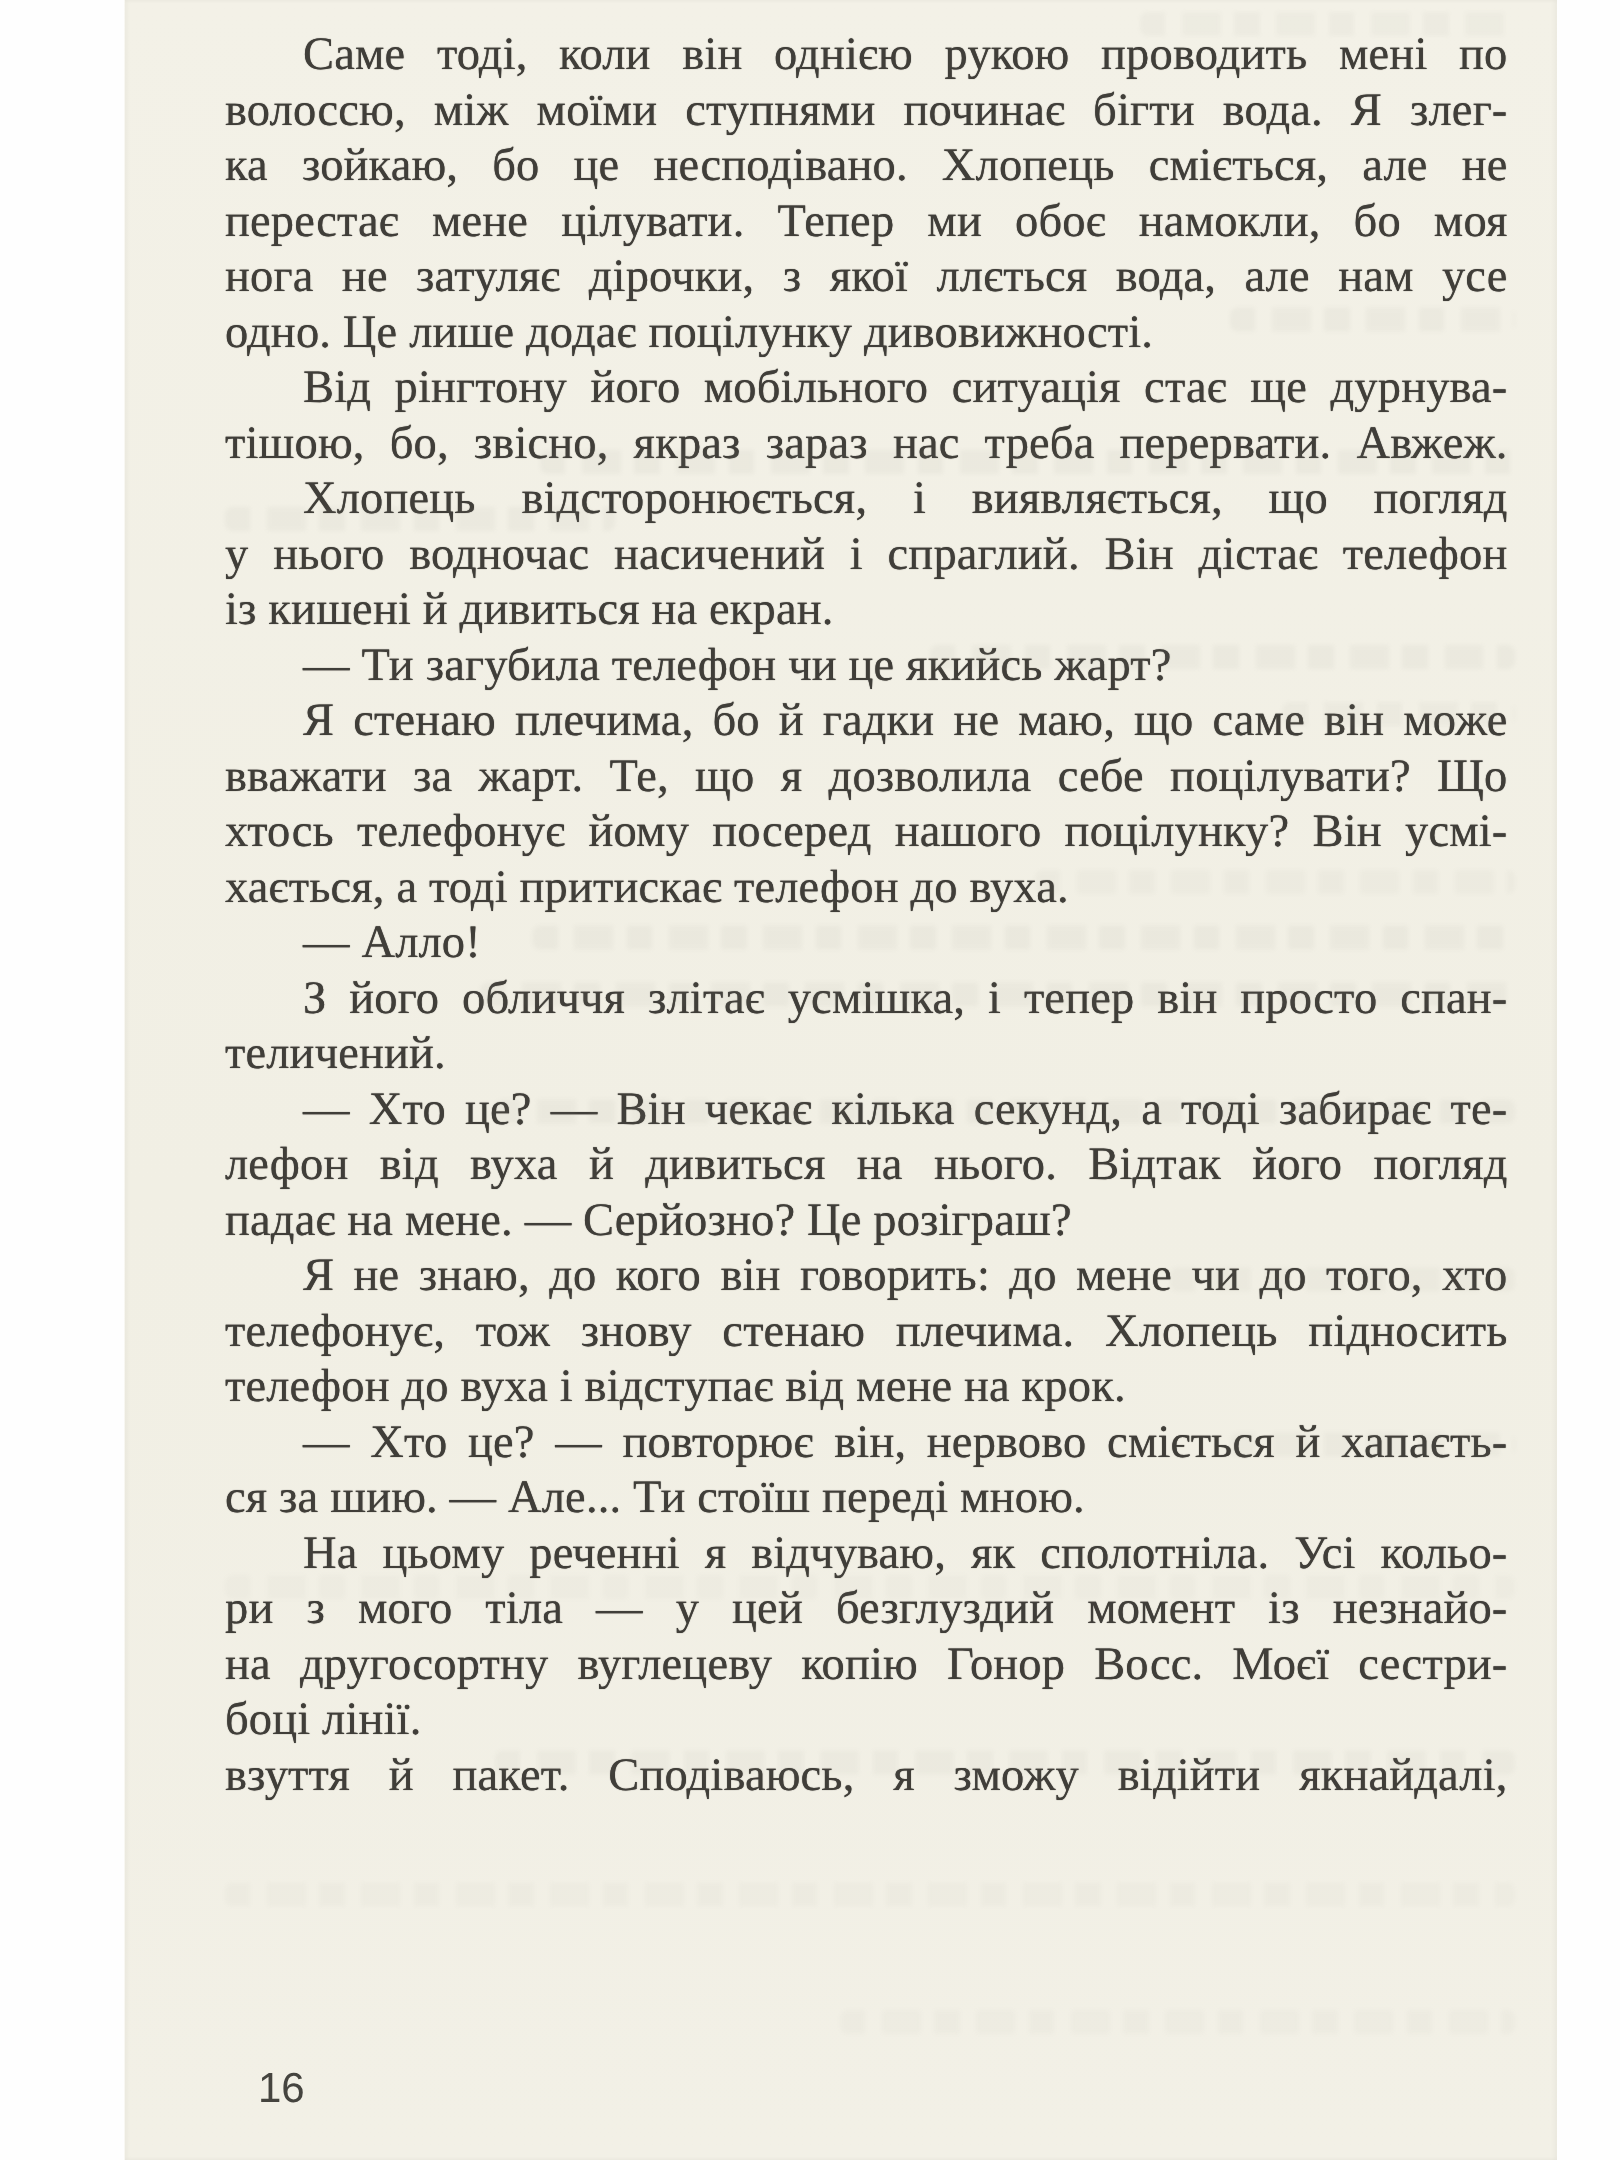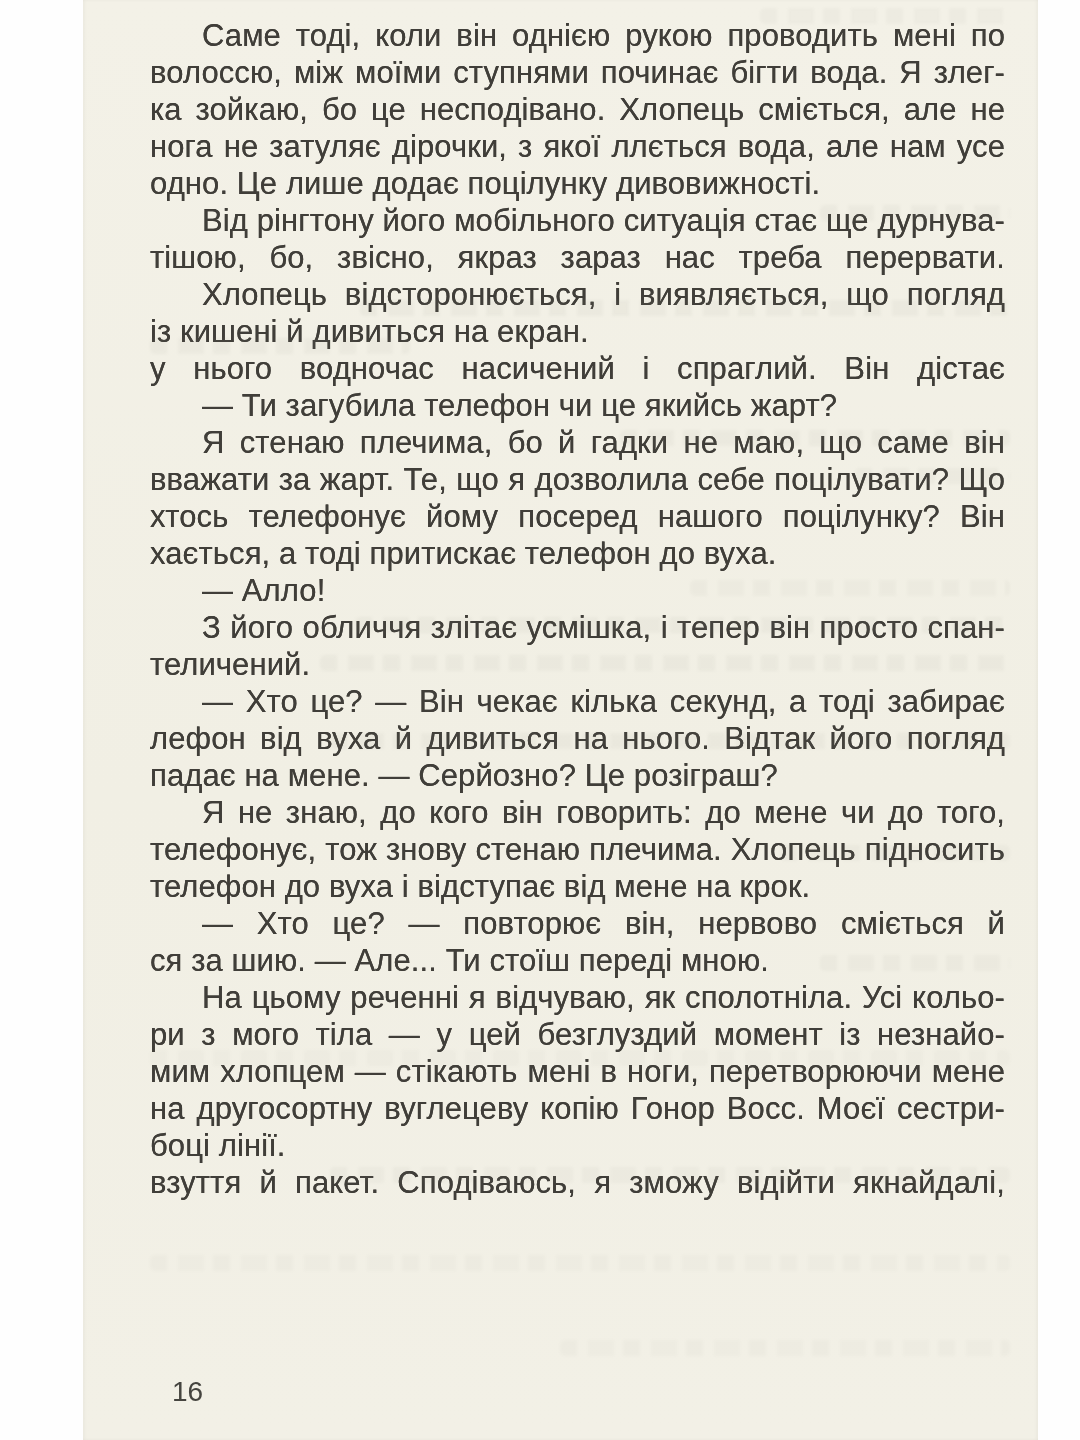--- a/index.html
+++ b/index.html
@@ -22,21 +22,21 @@
     height: 1440px;
     background: linear-gradient(180deg, #f3f1e7 0%, var(--paper, #f1efe4) 55%, #f2f0e6 100%);
     box-shadow: inset 2px 0 3px rgba(0,0,0,0.03), inset -2px 0 3px rgba(0,0,0,0.03);
   }
   .text-block {
     position: absolute;
     left: 67px;
     top: 17px;
     width: 855px;
     color: var(--ink, #403e39);
-    font-family: Liberation Sans, sans-serif;
+    font-family: Liberation Serif, serif;
     font-size: 31px;
     text-shadow: 0 0 0.6px currentColor;
     letter-spacing: 0.1px;
   }
   .line {
     height: 37px;
     line-height: 37px;
     text-align: justify;
     -moz-text-align-last: justify;
     text-align-last: justify;
@@ -76,31 +76,32 @@
 </head>
 <body>
 
 <div class="scan">
   <div class="paper">
     <div class="text-block">
         <div>
           <div class="line pfirst">Саме тоді, коли він однією рукою проводить мені по</div>
           <div class="line">волоссю, між моїми ступнями починає бігти вода. Я злег-</div>
           <div class="line">ка зойкаю, бо це несподівано. Хлопець сміється, але не</div>
+          <div class="line">перестає мене цілувати. Тепер ми обоє намокли, бо моя</div>
           <div class="line">нога не затуляє дірочки, з якої ллється вода, але нам усе</div>
           <div class="line plast">одно. Це лише додає поцілунку дивовижності.</div>
         </div>
         <div>
           <div class="line pfirst">Від рінгтону його мобільного ситуація стає ще дурнува-</div>
           <div class="line">тішою, бо, звісно, якраз зараз нас треба перервати. Авжеж.</div>
         </div>
         <div>
           <div class="line pfirst">Хлопець відсторонюється, і виявляється, що погляд</div>
+          <div class="line">у нього водночас насичений і спраглий. Він дістає телефон</div>
           <div class="line plast">із кишені й дивиться на екран.</div>
-          <div class="line">у нього водночас насичений і спраглий. Він дістає телефон</div>
         </div>
         <div>
           <div class="line pfirst plast">— Ти загубила телефон чи це якийсь жарт?</div>
         </div>
         <div>
           <div class="line pfirst">Я стенаю плечима, бо й гадки не маю, що саме він може</div>
           <div class="line">вважати за жарт. Те, що я дозволила себе поцілувати? Що</div>
           <div class="line">хтось телефонує йому посеред нашого поцілунку? Він усмі-</div>
           <div class="line plast">хається, а тоді притискає телефон до вуха.</div>
         </div>
@@ -121,21 +122,20 @@
           <div class="line">телефонує, тож знову стенаю плечима. Хлопець підносить</div>
           <div class="line plast">телефон до вуха і відступає від мене на крок.</div>
         </div>
         <div>
           <div class="line pfirst">— Хто це? — повторює він, нервово сміється й хапаєть-</div>
           <div class="line plast">ся за шию. — Але... Ти стоїш переді мною.</div>
         </div>
         <div>
           <div class="line pfirst">На цьому реченні я відчуваю, як сполотніла. Усі кольо-</div>
           <div class="line">ри з мого тіла — у цей безглуздий момент із незнайо-</div>
-          <div class="line">мим хлопцем — стікають мені в ноги, перетворюючи мене</div>
           <div class="line">на другосортну вуглецеву копію Гонор Восс. Моєї сестри-</div>
           <div class="line plast">боці лінії.</div>
         </div>
         <div>
           <div class="line">взуття й пакет. Сподіваюсь, я зможу відійти якнайдалі,</div>
         </div>
       </div>
     <div class="pagenum">16</div>
   <div class="ghost" style="top: 8px; left: 677px; width: 250px; opacity: 0.1;"></div>
       <div class="ghost" style="top: 205px; left: 737px; width: 190px; opacity: 0.12;"></div>

